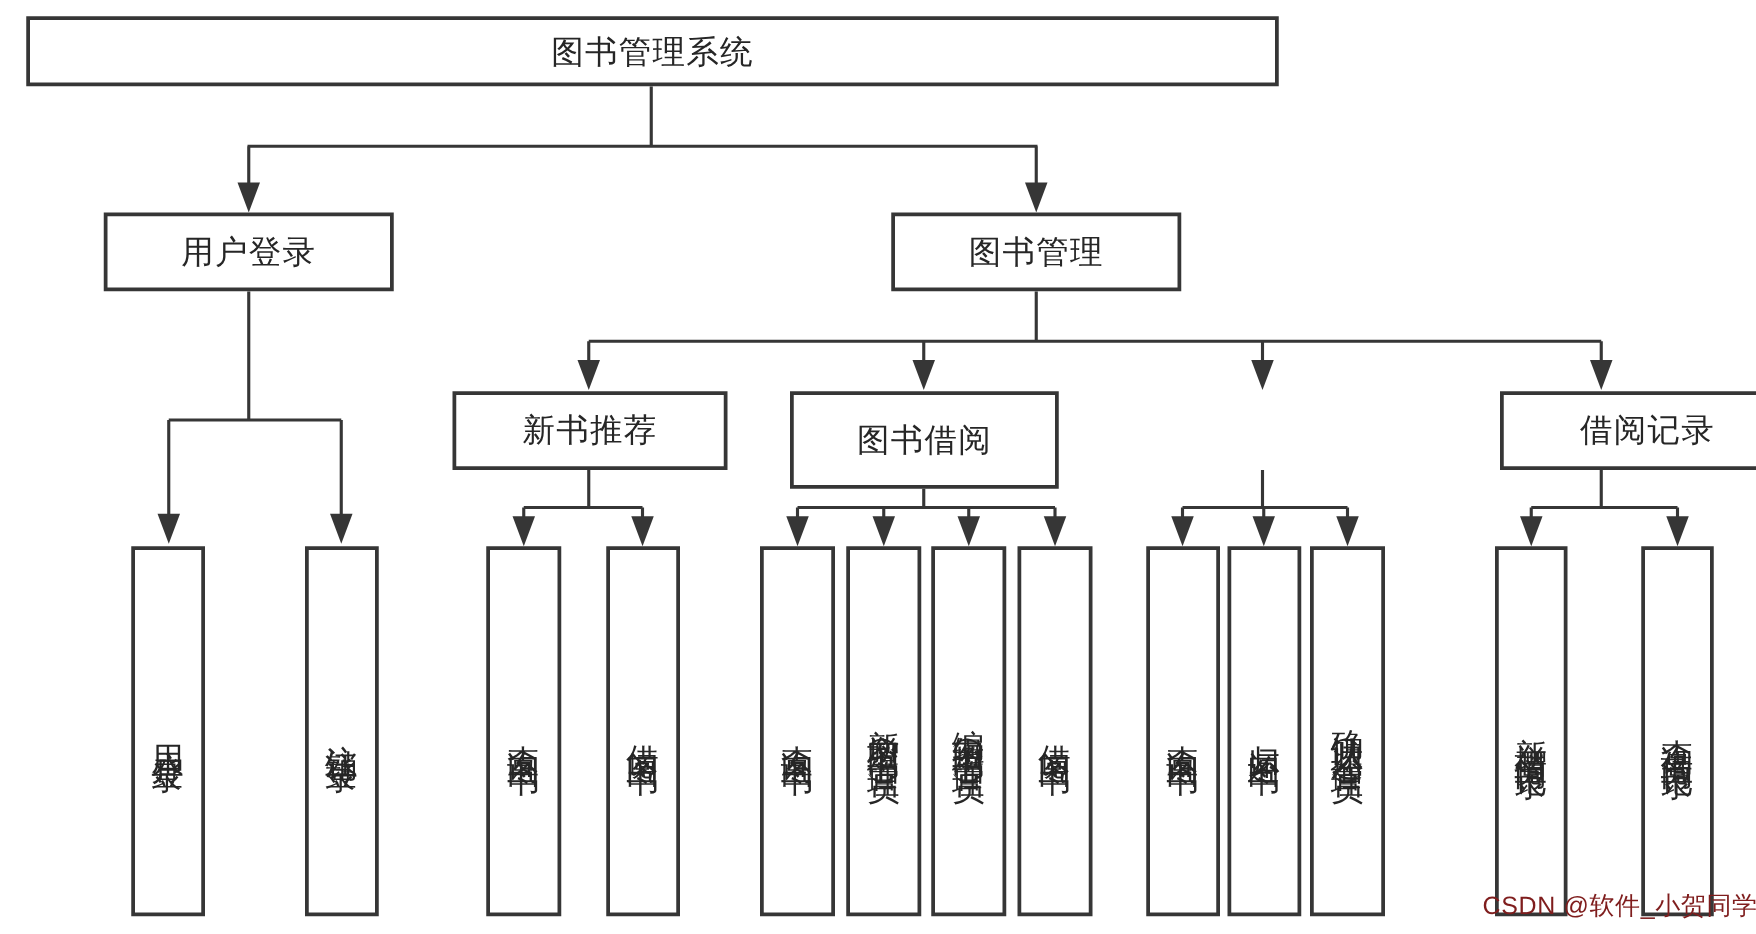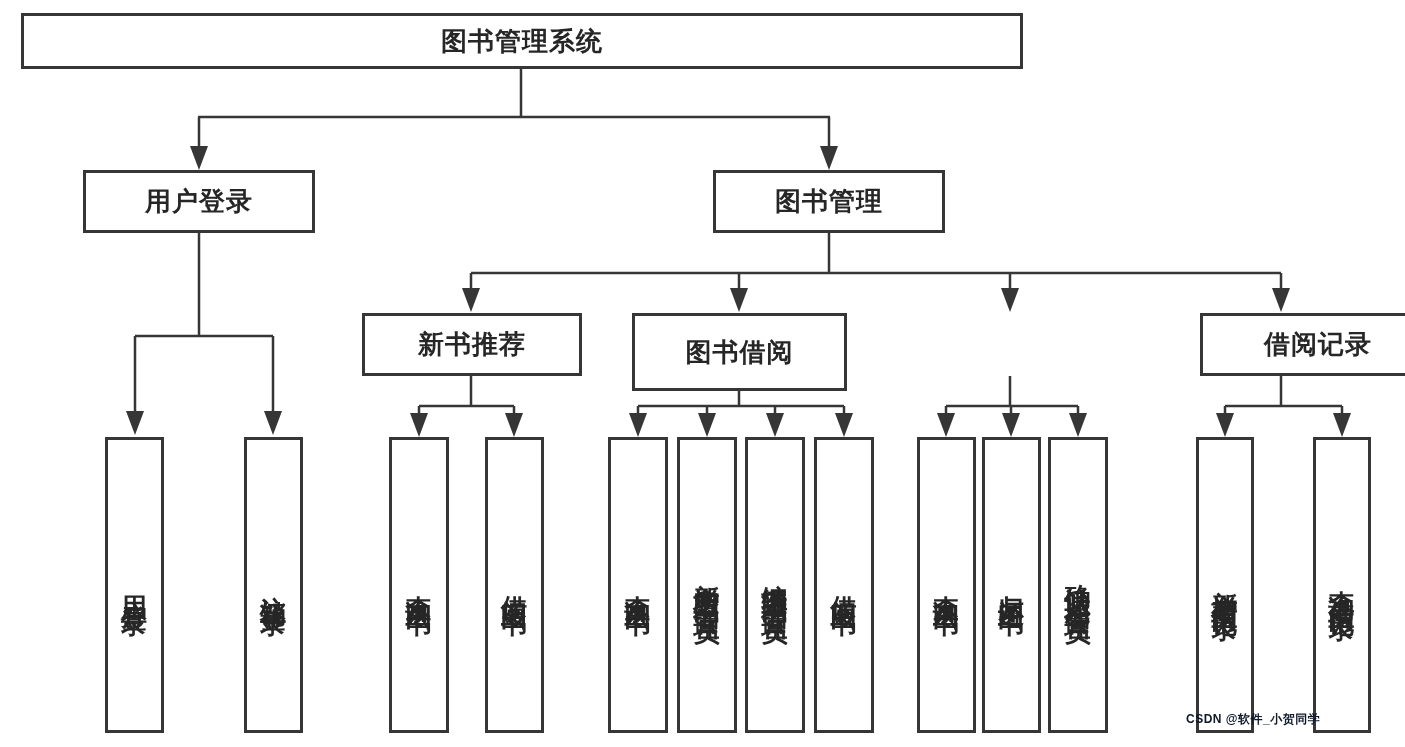--- a/index.html
+++ b/index.html
@@ -1,32 +1,32 @@
 <!DOCTYPE html>
 <html><head>
 <meta charset="utf-8">
 <style>
   html,body{margin:0;padding:0;background:#ffffff;}
   .stage{
     position:relative;width:1405px;height:747px;background:#ffffff;overflow:hidden;
-    font-family:"Liberation Sans","DejaVu Sans",sans-serif;color:#262626;font-weight:bold;
+    font-family:"Liberation Sans","DejaVu Sans",sans-serif;color:#262626;
   }
   .wires{position:absolute;left:0;top:0;width:1405px;height:747px;}
   .box{
     position:absolute;box-sizing:border-box;border:3px solid #363636;background:#ffffff;
     display:flex;align-items:center;justify-content:center;font-size:26px;
     letter-spacing:1px;white-space:nowrap;
   }
   .leaf{top:437px;height:296px;}
   .leaf .vtext{
     writing-mode:vertical-rl;text-orientation:mixed;letter-spacing:5px;
     white-space:normal;line-height:1;
   }
   .watermark{
-    position:absolute;left:1186px;top:711px;font-size:12px;color:#0f172a;
+    position:absolute;left:1186px;top:711px;font-size:20px;color:#7f1d1d;
     letter-spacing:0.5px;z-index:5;white-space:nowrap;
   }
 </style>
 </head>
 <body>
 
 <div class="stage">
 
   <svg class="wires" viewBox="0 0 1405 747" xmlns="http://www.w3.org/2000/svg">
     <g stroke="#363636" stroke-width="2.5" fill="none">

